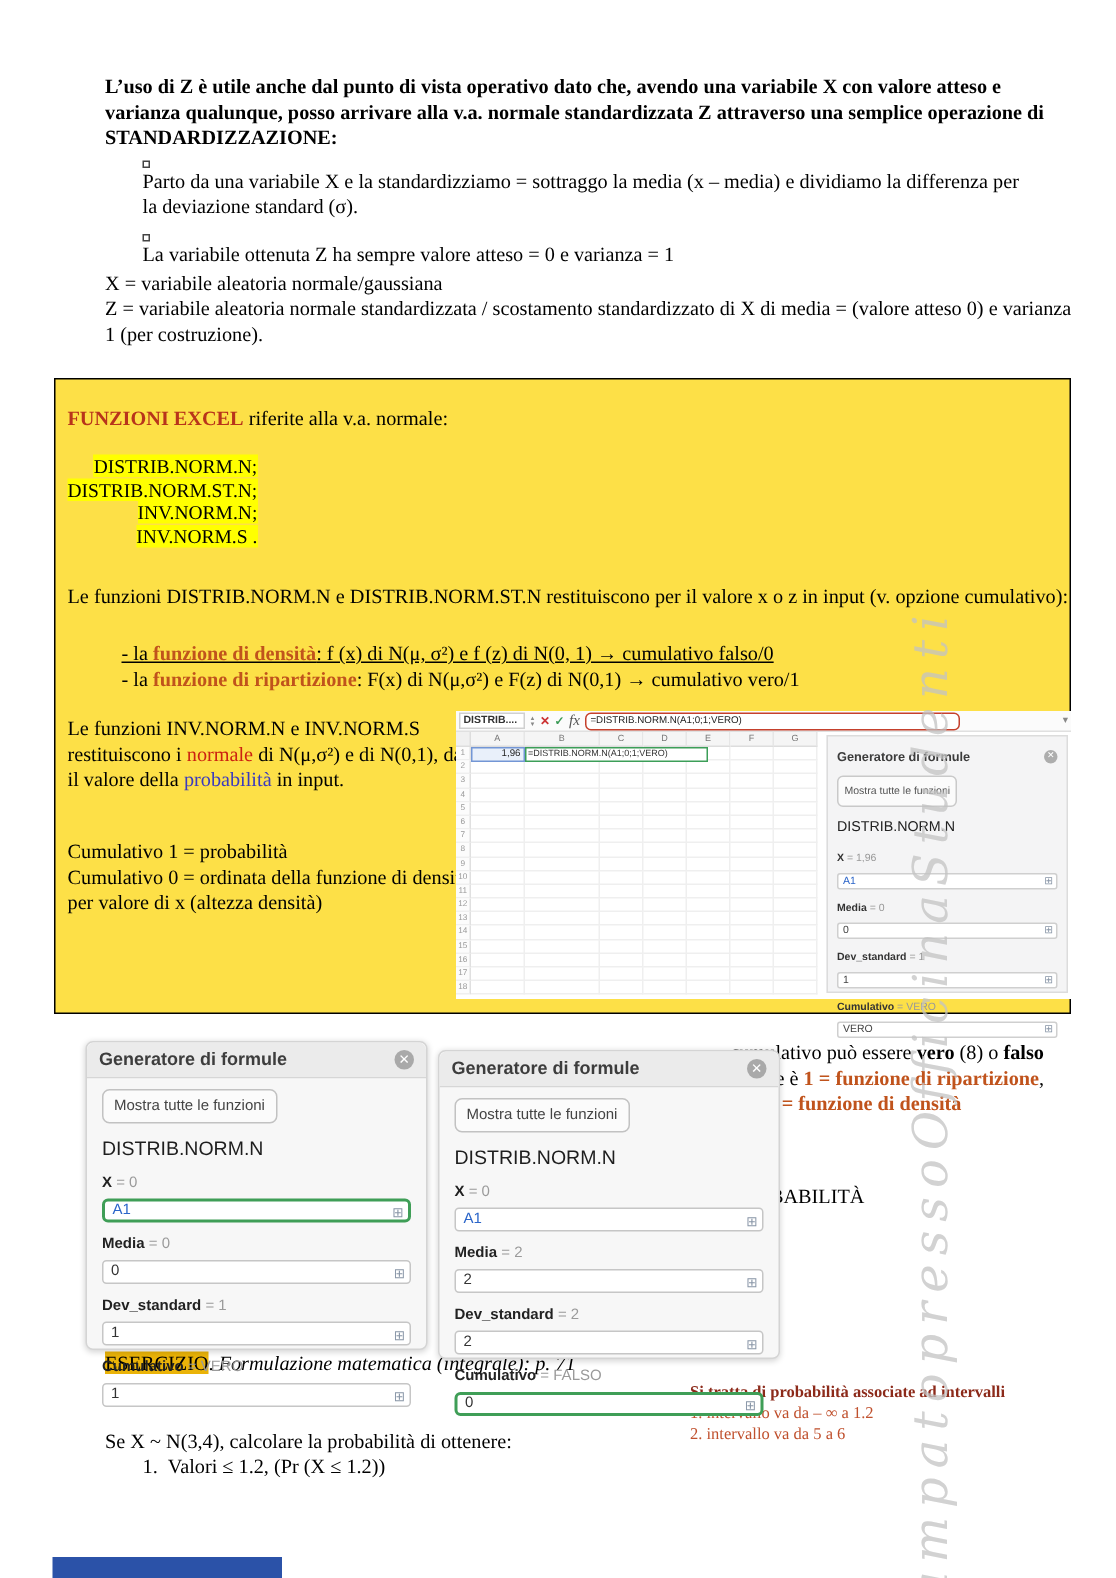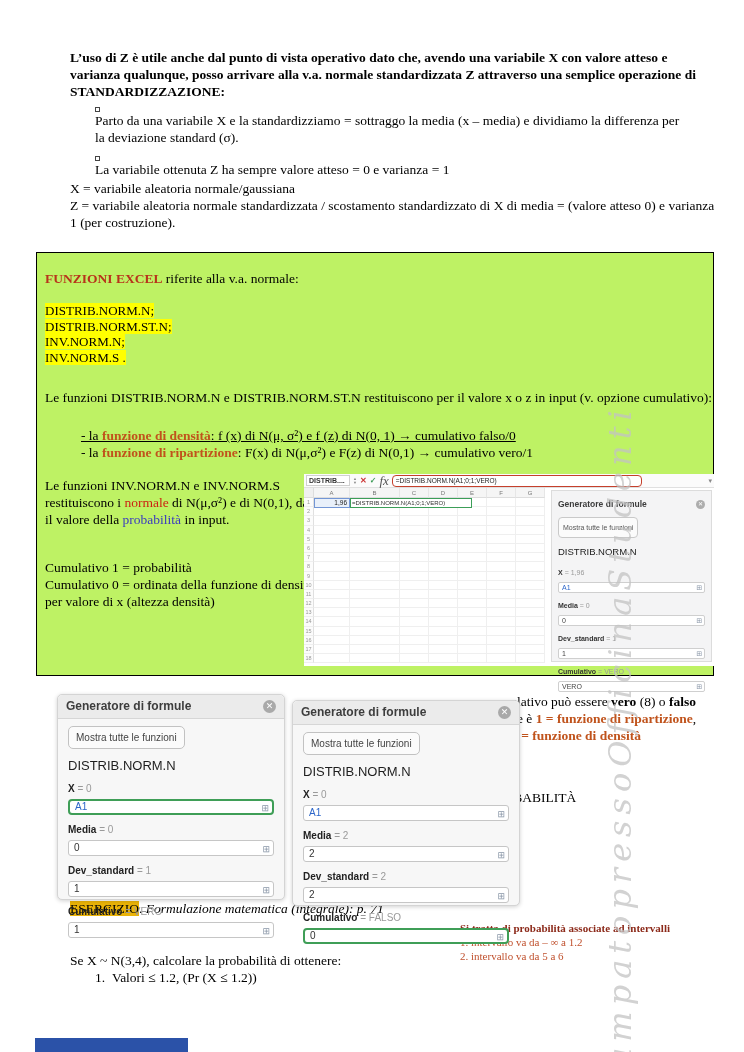--- a/index.html
+++ b/index.html
@@ -22,35 +22,35 @@
   .btxt { width:588px; }
   .red-b { color:#b8341b; font-weight:bold; }
   .orange-b { color:#c0531c; font-weight:bold; }
   .red-t { color:#cc2211; }
   .blue-t { color:#3a3ac0; }
   .hl-yellow { background:#ffff00; }
   .hl-green  { background:#eab308; }
   .fnline { line-height:15.5px; font-size:13px; }
   .italic { font-style:italic; }
 
-  .excel-box { border:1.6px solid #000; background:#bef264; }
+  .excel-box { border:1.6px solid #000; background:#fde047; }
 
   
   .shot { font-family:"Liberation Sans", sans-serif; background:#fff; z-index:2; }
   .fbar { position:absolute; left:0; top:0; width:410px; height:14px; display:flex;
           align-items:center; gap:3px; padding:0 2px; background:#fbfbfb;
           border-bottom:1px solid #e0e0e0; }
   .nbox { width:44px; height:11px; background:#fff; border:1px solid #d0d0d0;
           font-size:7px; font-weight:bold; color:#333; line-height:10px;
           padding-left:2px; overflow:hidden; white-space:nowrap; }
   .stepper { display:flex; flex-direction:column; justify-content:center; }
   .stepper i { font-style:normal; font-size:4px; line-height:4px; color:#888; }
   .fx-x { color:#cc3333; font-size:8px; font-weight:bold; }
   .fx-check { color:#3a9a55; font-size:8px; font-weight:bold; }
-  .fx-fx { font-style:italic; font-size:13px; color:#555; font-family:"Liberation Serif", serif; }
+  .fx-fx { font-style:italic; font-size:10px; color:#555; font-family:"Liberation Serif", serif; }
   .fwrap { flex:0 0 auto; width:250px; height:12px; border:1.2px solid #c5402c; border-radius:4px;
            background:#fff; font-size:6.5px; color:#222; display:flex; align-items:center;
            padding:0 3px; white-space:nowrap; overflow:hidden; }
   .fdrop { margin-left:auto; font-size:7px; color:#888; }
 
   .sswrap { position:absolute; left:0; top:14px; width:243px; height:177px; }
   .ssgrid { display:grid; grid-template-columns:10px 36px 50px repeat(5, 29px);
             grid-template-rows:10px repeat(18, 9.2px); }
   .ss-corner { background:#f0f0f0; border-right:1px solid #ddd; border-bottom:1px solid #ddd; }
   .ss-ch { background:#f5f5f5; font-size:6px; color:#777; text-align:center; line-height:10px;
@@ -135,21 +135,21 @@
     <div>X = variabile aleatoria normale/gaussiana</div>
     <div>Z = variabile aleatoria normale standardizzata / scostamento standardizzato di X di media = (valore atteso 0) e varianza 1 (per costruzione).</div>
   </div>
 
   <div class="abs excel-box" style="left:36px; top:252px; width:678px; height:424px;">
 
     <div class="abs" style="left:8px; top:17px;">
       <span class="red-b">FUNZIONI EXCEL</span><span> riferite alla v.a. normale:</span>
     </div>
 
-    <div class="abs" style="left:8px; top:50px;">
+    <div class="abs" style="left:8px; top:50px;text-align:right;">
       <div class="fnline"><span class="hl-yellow">DISTRIB.NORM.N;</span></div>
       <div class="fnline"><span class="hl-yellow">DISTRIB.NORM.ST.N;</span></div>
       <div class="fnline"><span class="hl-yellow">INV.NORM.N;</span></div>
       <div class="fnline"><span class="hl-yellow">INV.NORM.S .</span></div>
     </div>
 
     <div class="abs" style="left:8px; top:136px; width:668px;">Le funzioni DISTRIB.NORM.N e DISTRIB.NORM.ST.N restituiscono per il valore x o z in input (v. opzione cumulativo):</div>
 
     <div class="abs" style="left:44px; top:174px;text-decoration:underline;">
       <span>- la </span><span class="orange-b">funzione di densità</span><span>: f (x) di N(μ, σ²) e f (z) di N(0, 1) → cumulativo falso/0</span>

